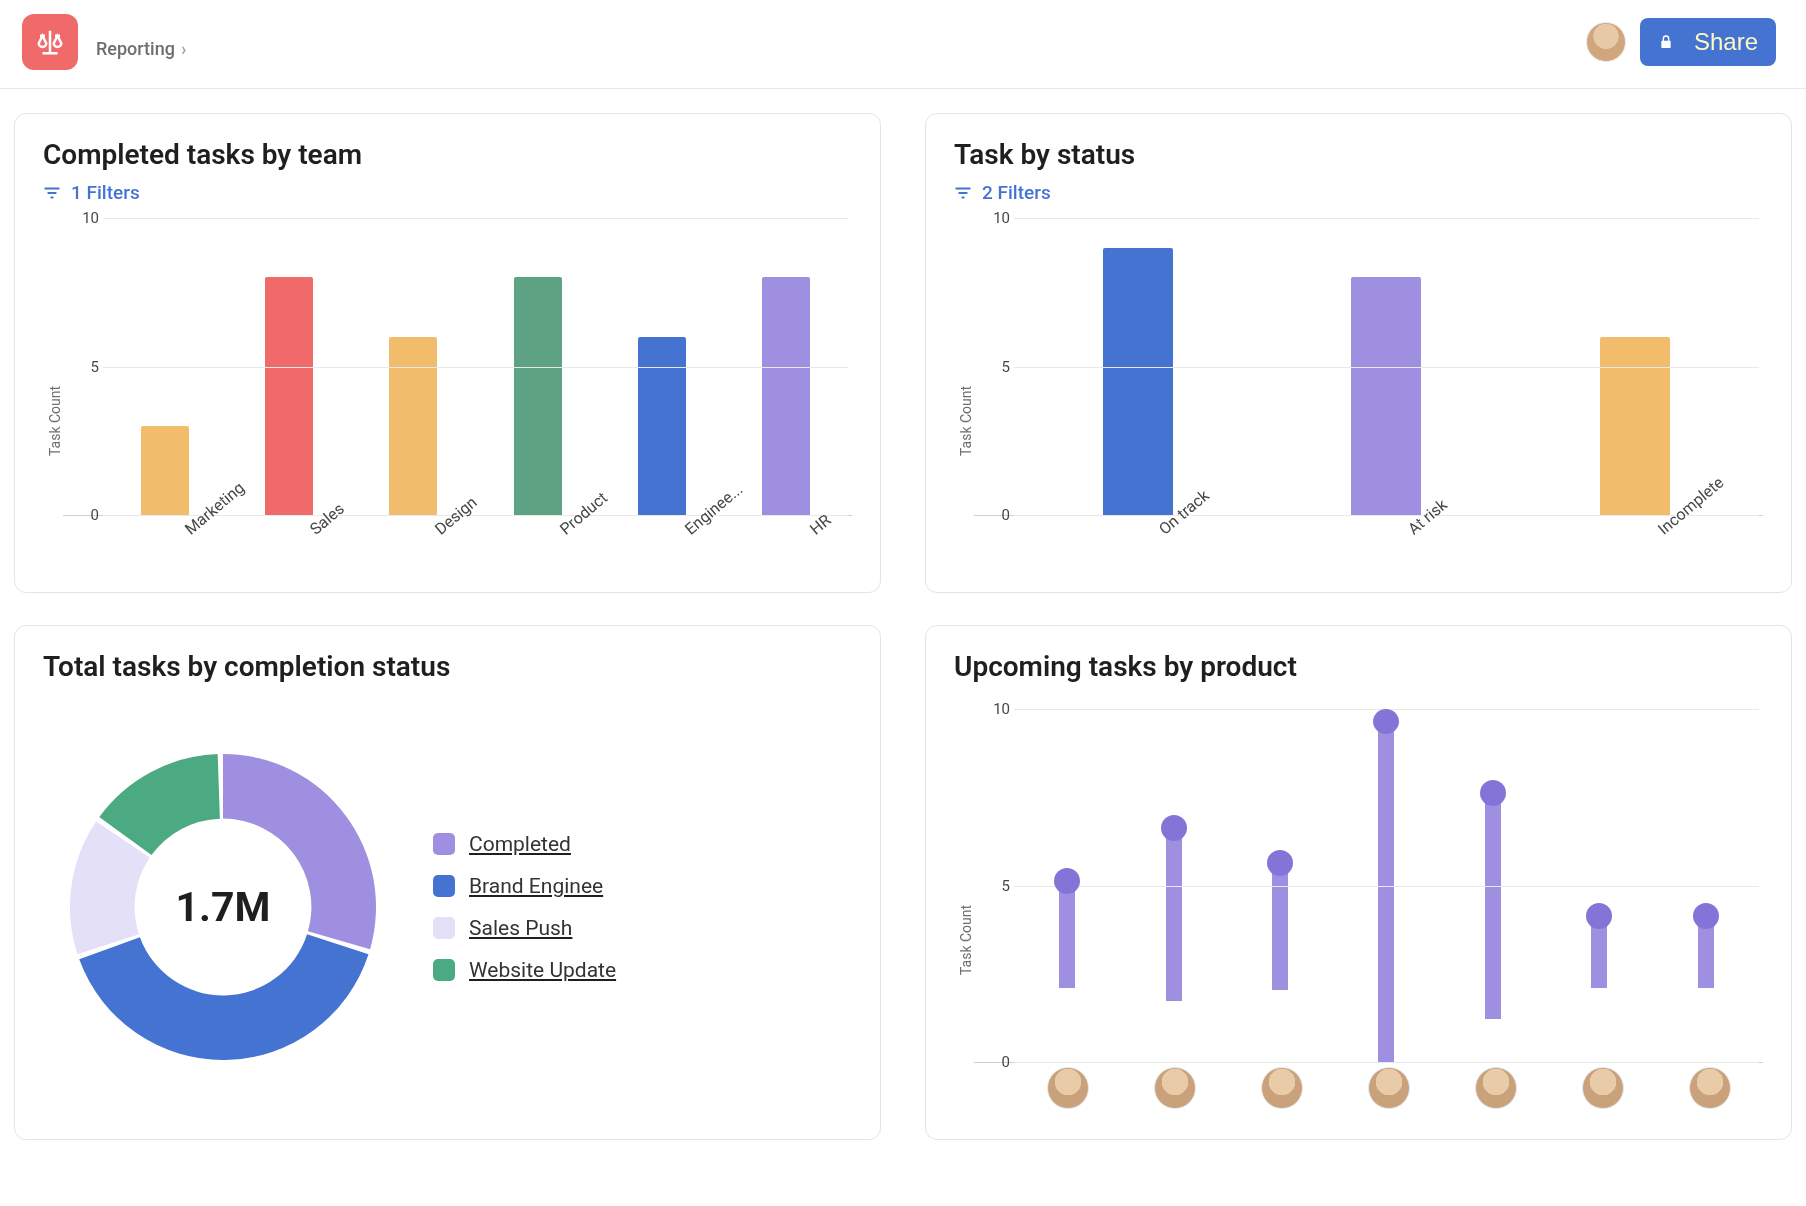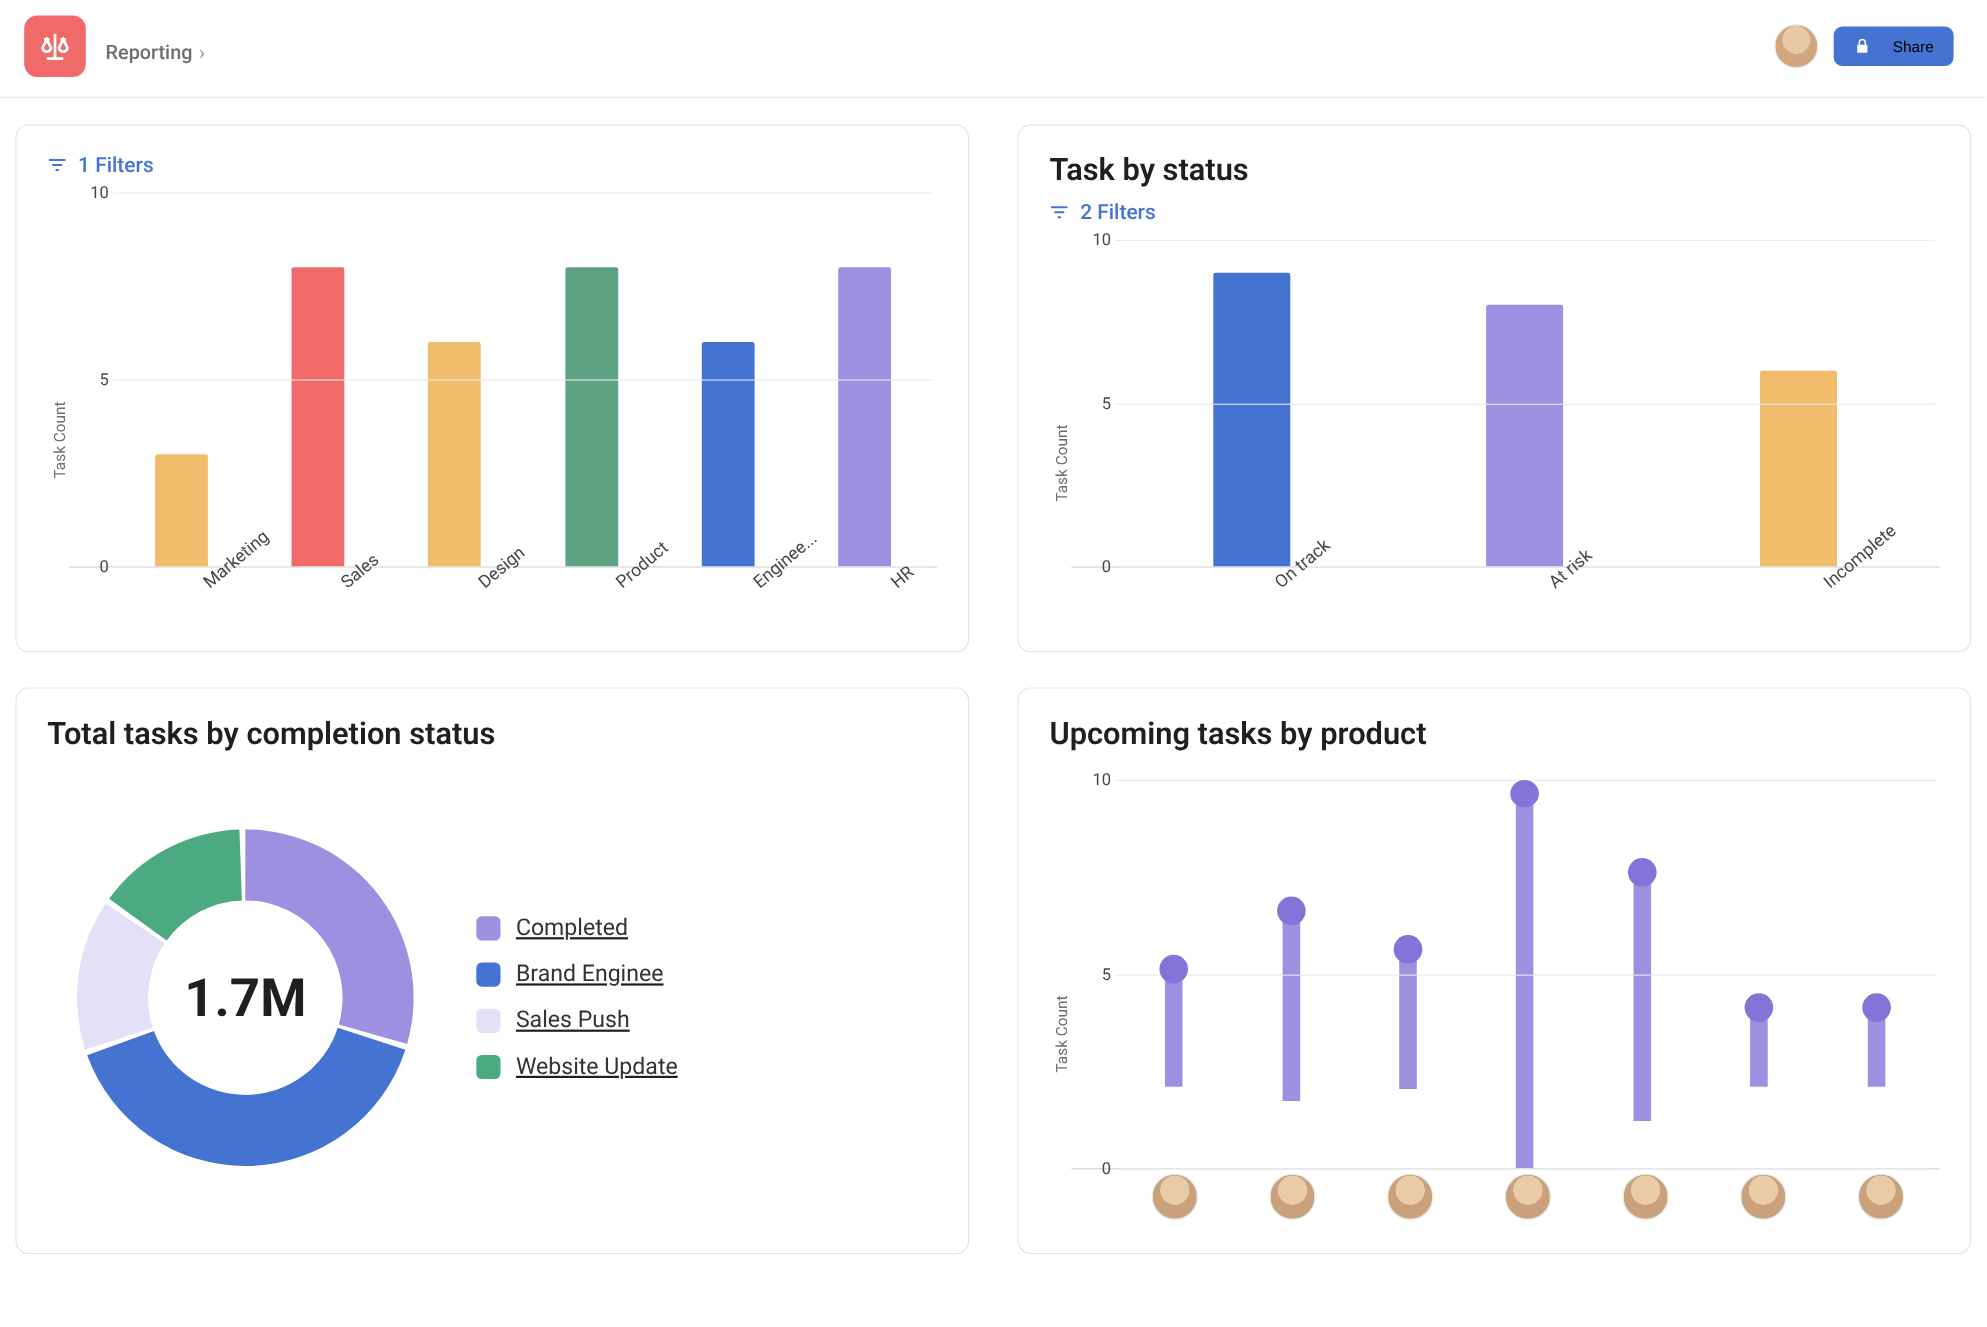--- a/index.html
+++ b/index.html
@@ -40,23 +40,23 @@
   .title-caret { color:#6d6e6f; }
   .title-caret svg { width:22px; height:22px; }
   .header-spacer { flex: 1; }
   .avatar-sm {
     width: 40px; height: 40px; border-radius: 50%;
     background: radial-gradient(circle at 50% 35%, #e8c9a6 0 40%, #d1a57e 41% 100%);
     border: 1px solid #e8e8e9;
     margin-right: 14px;
   }
   .share-btn {
-    background: #4573d2; color: #000000;
+    background: #4573d2; color: #fef9c3;
     border: none; border-radius: 8px;
-    padding: 10px 18px; font-size: 14px; font-weight: 500;
+    padding: 10px 18px; font-size: 24px; font-weight: 500;
     display: flex; align-items: center; gap: 20px; cursor: pointer;
   }
   .share-btn svg { width: 16px; height: 16px; fill: #fff; }
 
   
   .dashboard {
     padding: 24px 14px;
     display: grid;
     grid-template-columns: 1fr 1fr;
     grid-template-rows: 480px 515px;
@@ -122,21 +122,21 @@
   }
   .lolli-item { width:42px; display:flex; flex-direction:column; align-items:center; }
   .lolli-stem { width:16px; background:#9f8fe1; border-radius:8px 8px 0 0; }
   .lolli-dot { width:26px; height:26px; border-radius:50%; background:#8574d8;
     margin-bottom:-13px; position:relative; z-index:2; }
 
   
   .donut-wrap { flex:1; display:flex; align-items:center; gap:40px; padding-left:10px; }
   .donut-svg { width:340px; height:340px; }
   .donut-center {
-    position:absolute; font-size:48px; font-weight:700; color:#1e1f21;
+    position:absolute; font-size:41px; font-weight:700; color:#1e1f21;
   }
   .donut-container { position:relative; width:340px; height:340px;
     display:flex; align-items:center; justify-content:center; }
   .legend { display:flex; flex-direction:column; gap:18px;text-decoration:underline; }
   .legend-item { display:flex; align-items:center; gap:14px; font-size:21px; color:#333; }
   .swatch { width:22px; height:22px; border-radius:5px; }
 </style>
 </head>
 <body>
 
@@ -158,20 +158,21 @@
     <svg viewBox="0 0 24 24">
         <path d="M7 10V7a5 5 0 0 1 10 0v3h1a1 1 0 0 1 1 1v9a1 1 0 0 1-1 1H6a1 1 0 0 1-1-1v-9a1 1 0 0 1 1-1h1zm2 0h6V7a3 3 0 0 0-6 0v3z"></path>
       </svg>
     <span>Share</span>
   </button>
 </div>
 
 <div class="dashboard">
 
   <div class="card">
+    <div class="card-title">Completed tasks by team</div>
     <div class="filter-row">
       <svg viewBox="0 0 24 24">
           <path d="M3 6h18M7 12h10M11 18h2" stroke-width="2.4" stroke-linecap="round"></path>
         </svg>
       <span>1 Filters</span>
     </div>
     <div class="bar-chart-wrap">
       <div class="y-axis-label">Task Count</div>
       <div class="bar-area">
         <div class="plot" id="plot-team">

